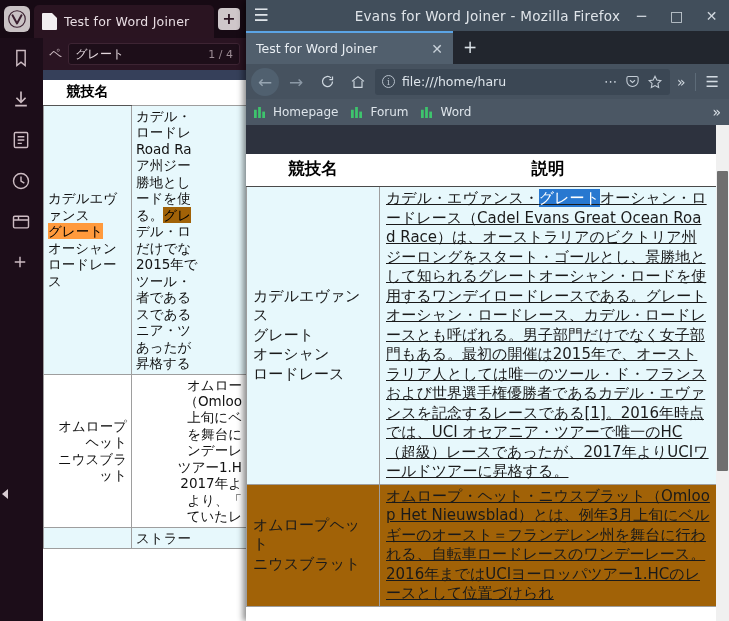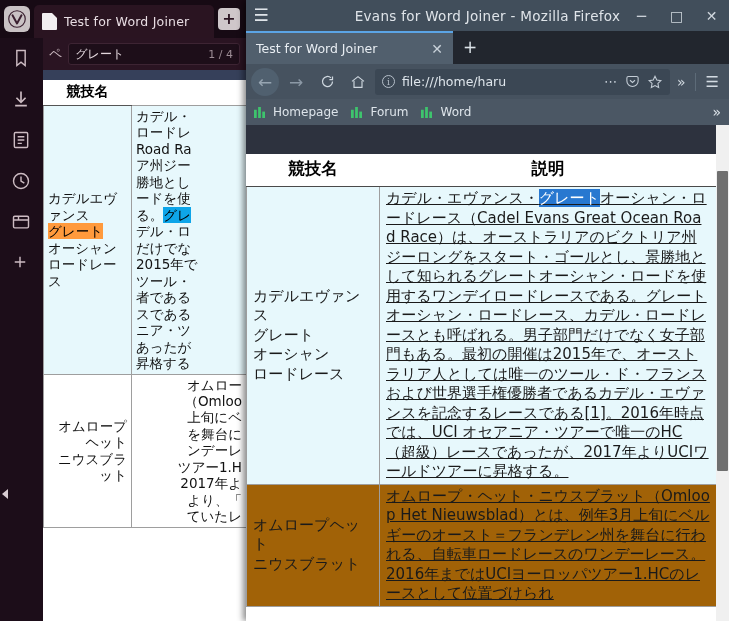--- a/index.html
+++ b/index.html
@@ -113,21 +113,21 @@
     padding: 2px 4px;
     line-height: 1.22;
     word-break: break-all;
   }
   .viv-table td.viv-desc { vertical-align: top; }
   .viv-row-a td { background: #e7f8fc; }
   .viv-row-b td { background: #ffffff; text-align: right; }
   .viv-col-name { width: 88px; text-align: left; }
   .viv-col-desc { width: 115px; }
   mark.hl-active { background: #ff9a3c; color:#000; }
-  mark.hl-found  { background: #0ea5e9; color:#000; }
+  mark.hl-found  { background: #a16207; color:#000; }
 
   .viv-edge-arrow {
     position:absolute; left:2px; top:489px;
     width:0;height:0;
     border-style: solid; border-width: 5px 6px 5px 0;
     border-color: transparent #d8cbd2 transparent transparent;
   }
 
   
   .firefox {
@@ -342,20 +342,24 @@
             </tr>
           </thead>
           <tbody>
             <tr class="viv-row-a">
               <td><span>カデルエヴァンス<br><mark class="hl-active">グレート</mark><br>オーシャン<br>ロードレース</span></td>
               <td class="viv-desc"><span>カデル・<br>ロードレ<br>Road Ra<br>ア州ジー<br>勝地とし<br>ードを使<br>る。<mark class="hl-found">グレ</mark><br>デル・ロ<br>だけでな<br>2015年で<br>ツール・<br>者である<br>スである<br>ニア・ツ<br>あったが<br>昇格する</span></td>
             </tr>
             <tr class="viv-row-b">
               <td><span>オムロープヘット<br>ニウスブラット</span></td>
               <td class="viv-desc"><span>オムロー<br>（Omloo<br>上旬にベ<br>を舞台に<br>ンデーレ<br>ツアー1.H<br>2017年よ<br>より、「<br>ていたレ</span></td>
+            </tr>
+            <tr class="viv-row-a">
+              <td></td>
+              <td class="viv-desc"><span>ストラー</span></td>
             </tr>
           </tbody>
         </table>
       </div>
     </div>
 
     <div class="viv-edge-arrow"></div>
   </div>
 
   <div class="firefox">

